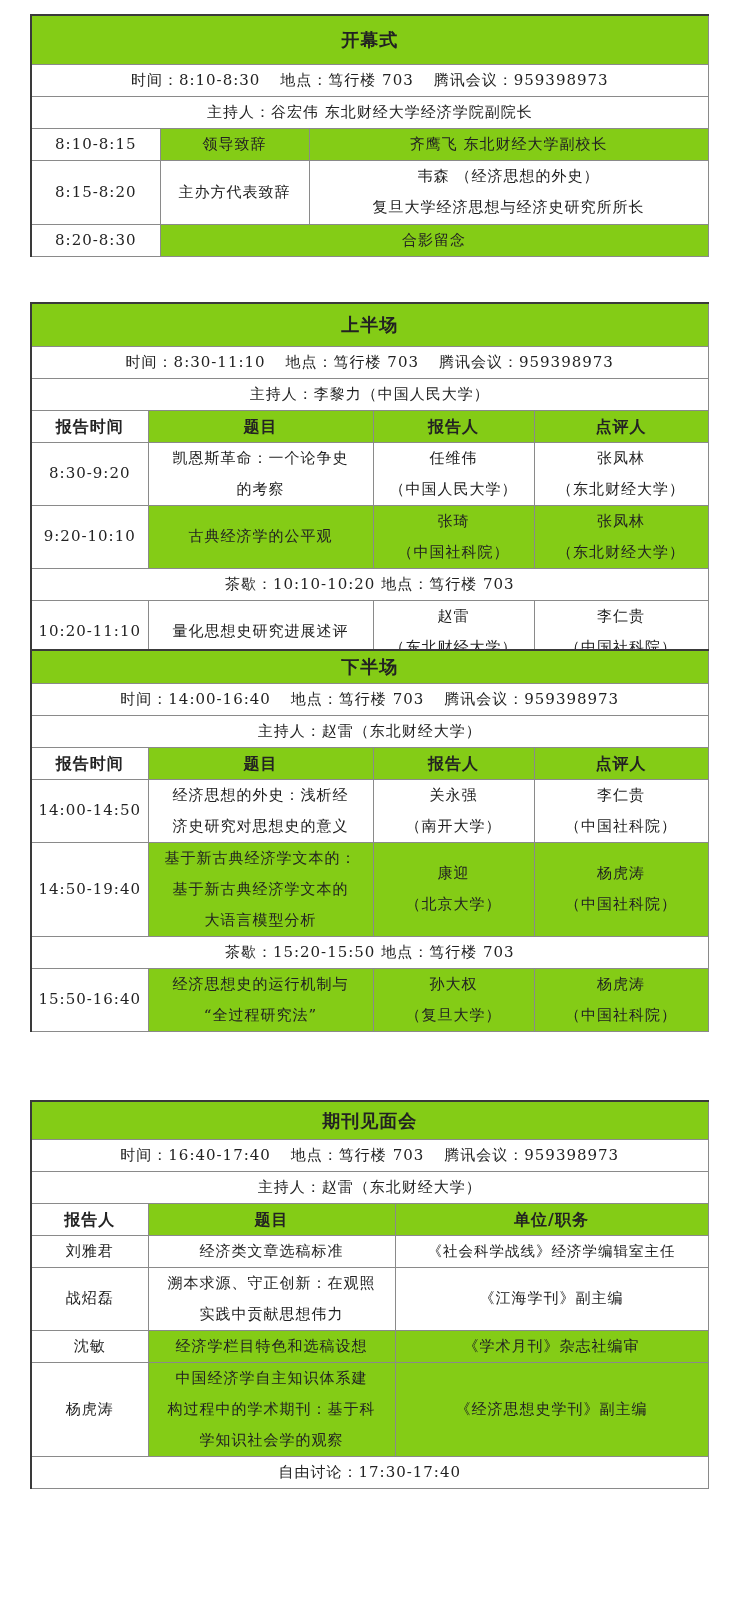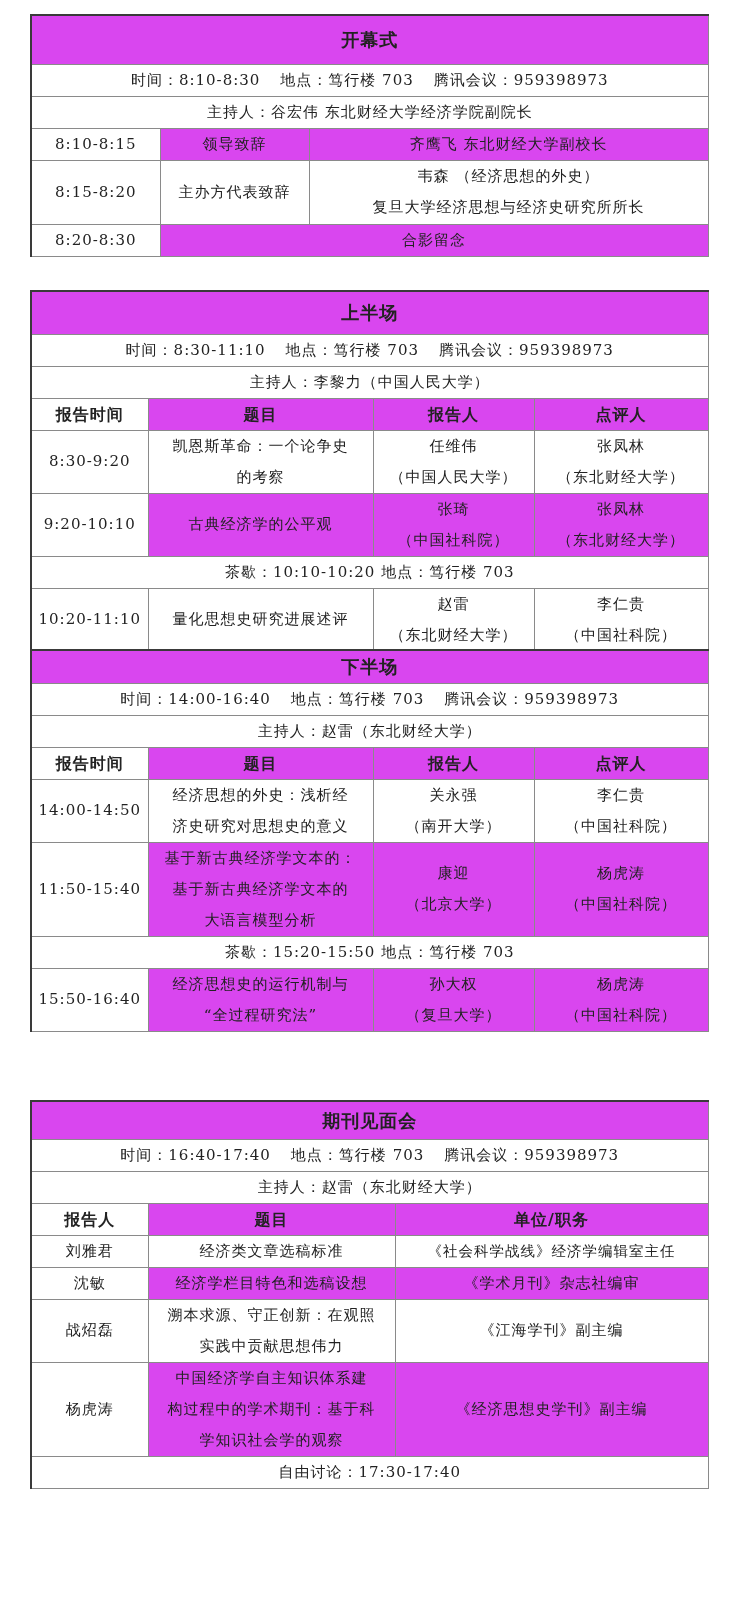--- a/index.html
+++ b/index.html
@@ -3,21 +3,21 @@
 <meta charset="utf-8">
 <style>
   html, body { margin: 0; padding: 0; background: #ffffff; }
   body { width: 735px; height: 1600px; position: relative; overflow: hidden;
          font-family: "DejaVu Serif", "Liberation Serif", serif; color: #222; }
   table.sched { position: absolute; left: 30px; width: 677px; border-collapse: collapse;
                 table-layout: fixed; font-size: 15px; }
   table.sched td { border: 1px solid #8a8a8a; text-align: center; vertical-align: middle;
                    padding: 0 4px; line-height: 31px; letter-spacing: 1px; }
   table.sched { border-top: 2px solid #3a3a3a; border-left: 2px solid #3a3a3a; }
-  .peach { background: #d946ef; }
+  .peach { background: #84cc16; }
   .title { font-family: "DejaVu Sans", "Liberation Sans", sans-serif; font-weight: bold;
            font-size: 18px; letter-spacing: 0; }
   .hdr { font-family: "DejaVu Sans", "Liberation Sans", sans-serif; font-weight: bold;
          font-size: 16px; letter-spacing: 0; }
   .bold { font-weight: normal; }
   .info span { margin: 0 10px; }
   .ml { line-height: 31px; }
   .ml div { line-height: 31px; }
   .sm { font-size: 14.5px; }
 </style>
@@ -55,21 +55,21 @@
       <div>复旦大学经济思想与经济史研究所所长</div>
     </td>
   </tr>
   <tr style="height:30px">
     <td>8:20-8:30</td>
     <td colspan="2" class="peach">合影留念</td>
   </tr>
 </tbody>
   </table>
 
-<table class="sched" style="top:290px;">
+<table class="sched" style="top:302px;">
   <colgroup>
       <col style="width:117px">
       <col style="width:225px">
       <col style="width:161px">
       <col style="width:174px">
     </colgroup>
   <tbody>
       <tr style="height:43px">
     <td colspan="4" class="peach title">上半场</td>
   </tr>
@@ -166,21 +166,21 @@
     <td class="ml">
           <div class="bold">关永强</div>
           <div>（南开大学）</div>
         </td>
     <td class="ml">
           <div class="bold">李仁贵</div>
           <div>（中国社科院）</div>
         </td>
   </tr>
   <tr style="height:94px">
-    <td>11:50-15:40</td>
+    <td>14:50-19:40</td>
     <td class="peach ml">
           <div>基于新古典经济学文本的：</div>
           <div>基于新古典经济学文本的</div>
           <div>大语言模型分析</div>
         </td>
     <td class="peach ml">
           <div class="bold">康迎</div>
           <div>（北京大学）</div>
         </td>
     <td class="peach ml">
@@ -230,33 +230,33 @@
   <tr style="height:32px">
     <td class="hdr">报告人</td>
     <td class="hdr peach">题目</td>
     <td class="hdr peach">单位/职务</td>
   </tr>
   <tr style="height:31px">
     <td class="bold">刘雅君</td>
     <td>经济类文章选稿标准</td>
     <td class="sm">《社会科学战线》经济学编辑室主任</td>
   </tr>
+  <tr style="height:63px">
+    <td class="bold">战炤磊</td>
+    <td class="ml">
+          <div>溯本求源、守正创新：在观照</div>
+          <div>实践中贡献思想伟力</div>
+        </td>
+    <td>《江海学刊》副主编</td>
+  </tr>
   <tr style="height:31px">
     <td class="bold">沈敏</td>
     <td class="peach">经济学栏目特色和选稿设想</td>
     <td class="peach">《学术月刊》杂志社编审</td>
   </tr>
-  <tr style="height:63px">
-    <td class="bold">战炤磊</td>
-    <td class="ml">
-          <div>溯本求源、守正创新：在观照</div>
-          <div>实践中贡献思想伟力</div>
-        </td>
-    <td>《江海学刊》副主编</td>
-  </tr>
   <tr style="height:93px">
     <td class="bold">杨虎涛</td>
     <td class="peach ml">
           <div>中国经济学自主知识体系建</div>
           <div>构过程中的学术期刊：基于科</div>
           <div>学知识社会学的观察</div>
         </td>
     <td class="peach">《经济思想史学刊》副主编</td>
   </tr>
   <tr style="height:32px">

